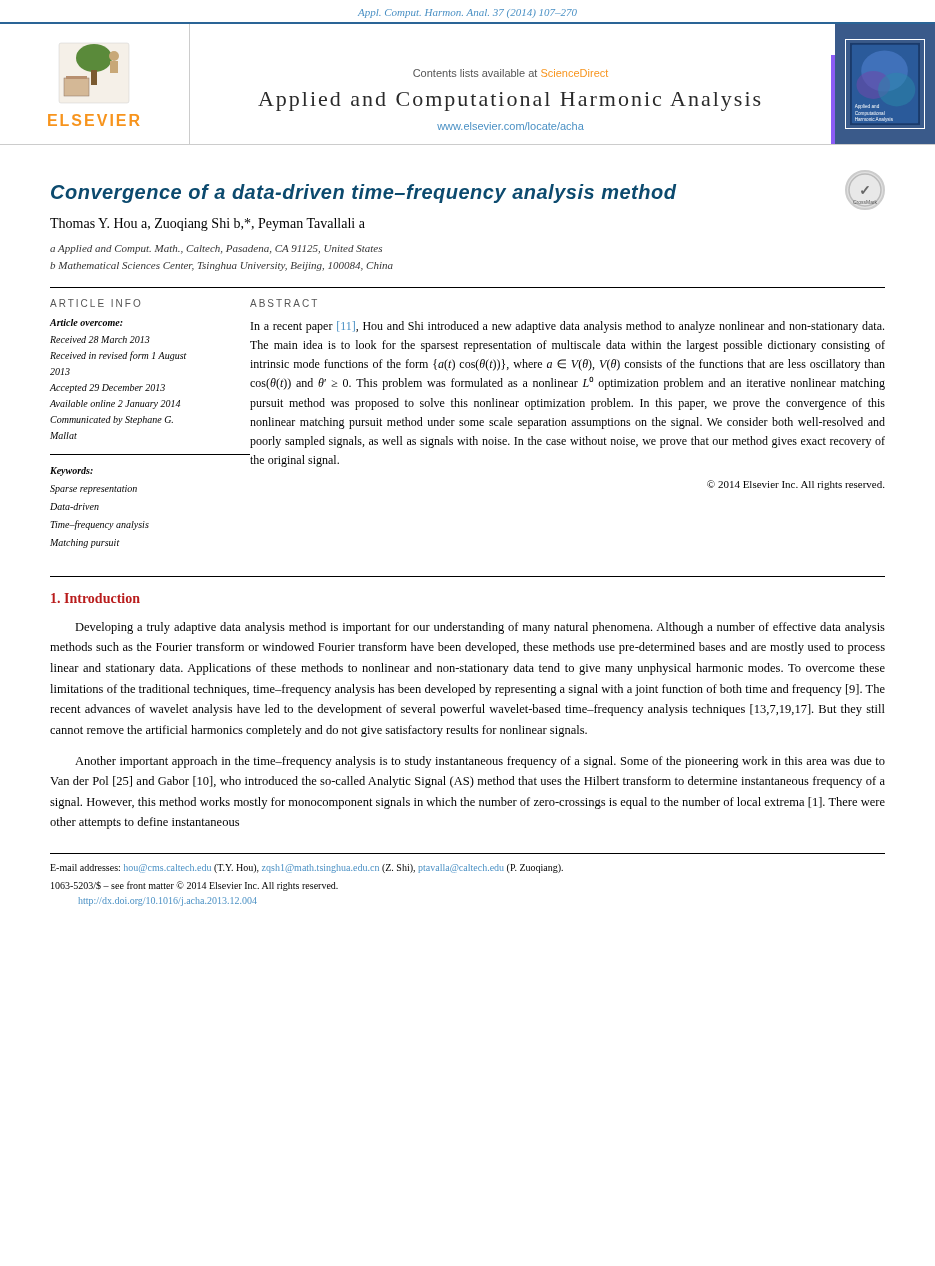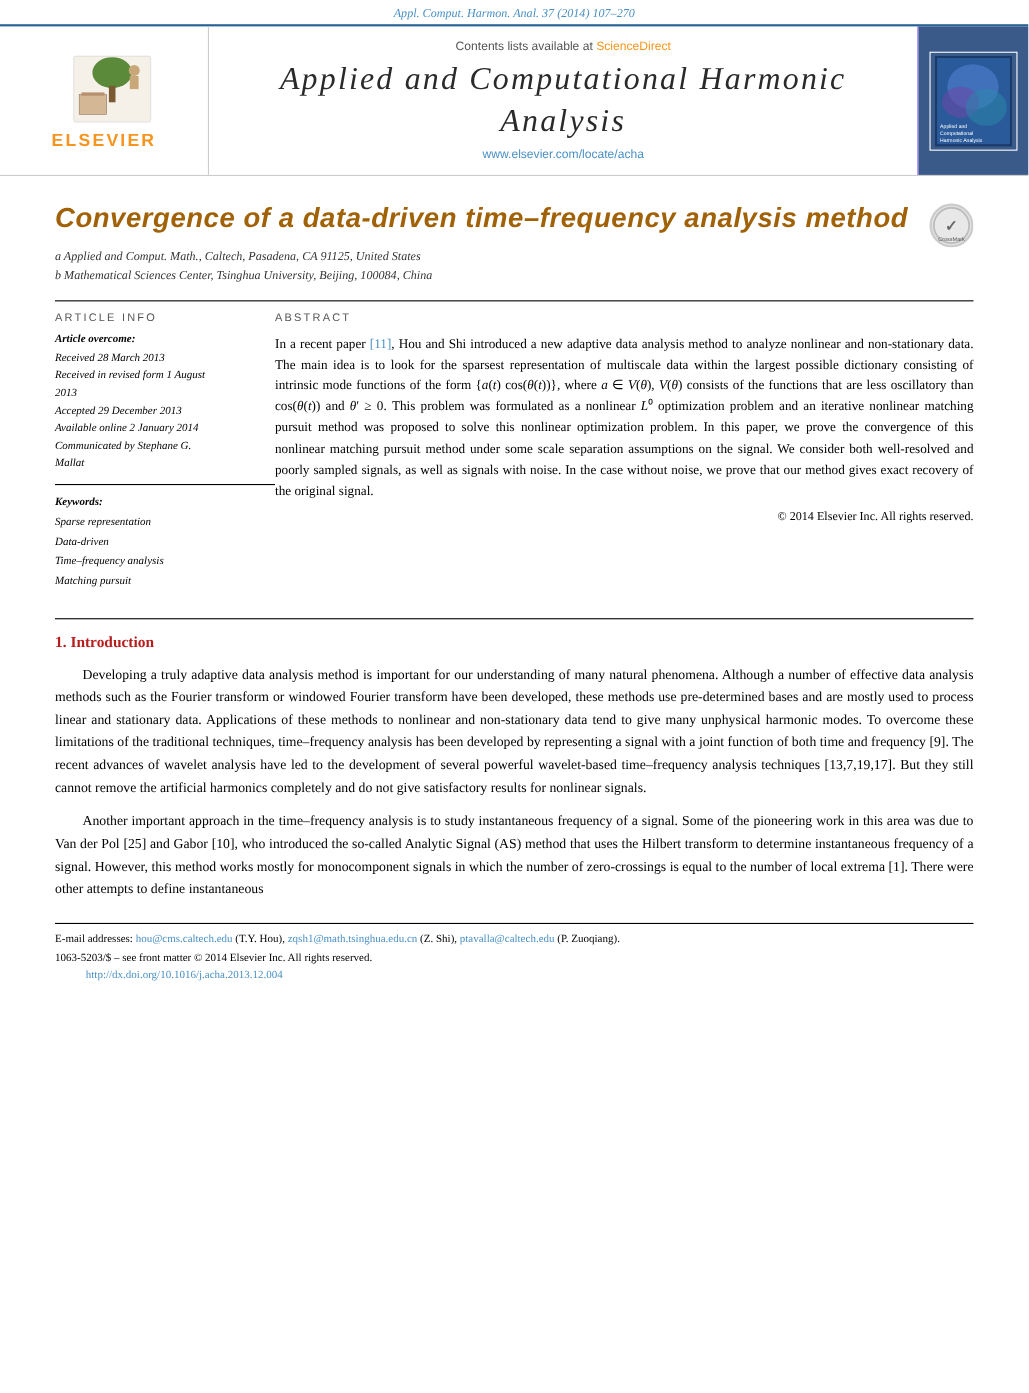--- a/index.html
+++ b/index.html
@@ -30,21 +30,21 @@
       min-width: 190px;
       border-right: 1px solid #ccc;
       display: flex;
       align-items: center;
       justify-content: center;
       padding: 10px;
     }
     .elsevier-logo {
       display: flex;
       flex-direction: column;
-      align-items: flex-end;
+      align-items: center;
     }
     .logo-tree {
       width: 80px;
       height: 70px;
       position: relative;
     }
     .elsevier-text {
       color: #f7941d;
       font-size: 16px;
       font-weight: bold;
@@ -52,40 +52,40 @@
       letter-spacing: 2px;
       margin-top: 4px;
     }
     .header-center {
       flex: 1;
       display: flex;
       flex-direction: column;
       align-items: center;
       justify-content: space-between;
       padding: 12px 10px;
-      border-right: 1px solid #8b5cf6;
+      border-right: 4px solid #8b5cf6;
+      margin-top: 31px;
     }
     .sciencedirect-line {
       font-size: 11px;
       color: #555;
       margin-bottom: 6px;
       font-family: Arial, sans-serif;
     }
     .sciencedirect-link {
       color: #f7941d;
     }
     .journal-title-header {
       font-family: 'Times New Roman', Times, serif;
-      font-size: 29px;
+      font-size: 22px;
       color: #2a2a2a;
       letter-spacing: 2px;
       font-weight: normal;
       text-align: center;
       line-height: 1.3;
-      font-style: italic;
     }
     .journal-url {
       font-size: 11px;
       color: #4a90c4;
       margin-top: 6px;
       font-family: Arial, sans-serif;
     }
     .header-right {
       width: 100px;
       min-width: 100px;
@@ -107,25 +107,25 @@
       color: #fff;
       text-align: center;
       font-family: Arial, sans-serif;
       line-height: 1.2;
       padding: 4px;
     }
     .main-content {
       padding: 20px 50px 20px 50px;
     }
     .paper-title {
-      font-size: 25px;
+      font-size: 20px;
       font-weight: bold;
-      color: #a16207;
+      color: #0c4a6e;
       margin-bottom: 12px;
-      margin-top: 4px;
+      margin-top: 16px;
       font-family: Arial, Helvetica, sans-serif;
       font-style: italic;
       letter-spacing: 0.5px;
     }
     .crossmark {
       float: right;
       margin-top: 5px;
     }
     .crossmark-icon {
       width: 40px;
@@ -319,20 +319,23 @@
         <svg width="36" height="36" viewBox="0 0 36 36">
           <circle cx="18" cy="18" r="16" fill="#e8e8e8" stroke="#bbb" stroke-width="1.5"></circle>
           <text x="18" y="23" text-anchor="middle" font-size="14" fill="#666" font-family="Arial" font-weight="bold">✓</text>
           <text x="18" y="32" text-anchor="middle" font-size="5" fill="#555" font-family="Arial">CrossMark</text>
         </svg>
       </div>
     </div>
     <h1 class="paper-title">Convergence of a data-driven time–frequency analysis method</h1>
   </div>
 
+  <div class="authors">
+    <span>Thomas Y. Hou a, Zuoqiang Shi b,*, Peyman Tavallali a</span>
+  </div>
 
   <div class="affiliations">
     <div>a Applied and Comput. Math., Caltech, Pasadena, CA 91125, United States</div>
     <div>b Mathematical Sciences Center, Tsinghua University, Beijing, 100084, China</div>
   </div>
 
   <hr class="divider">
 
   <div class="two-col">
     <div class="left-col">

